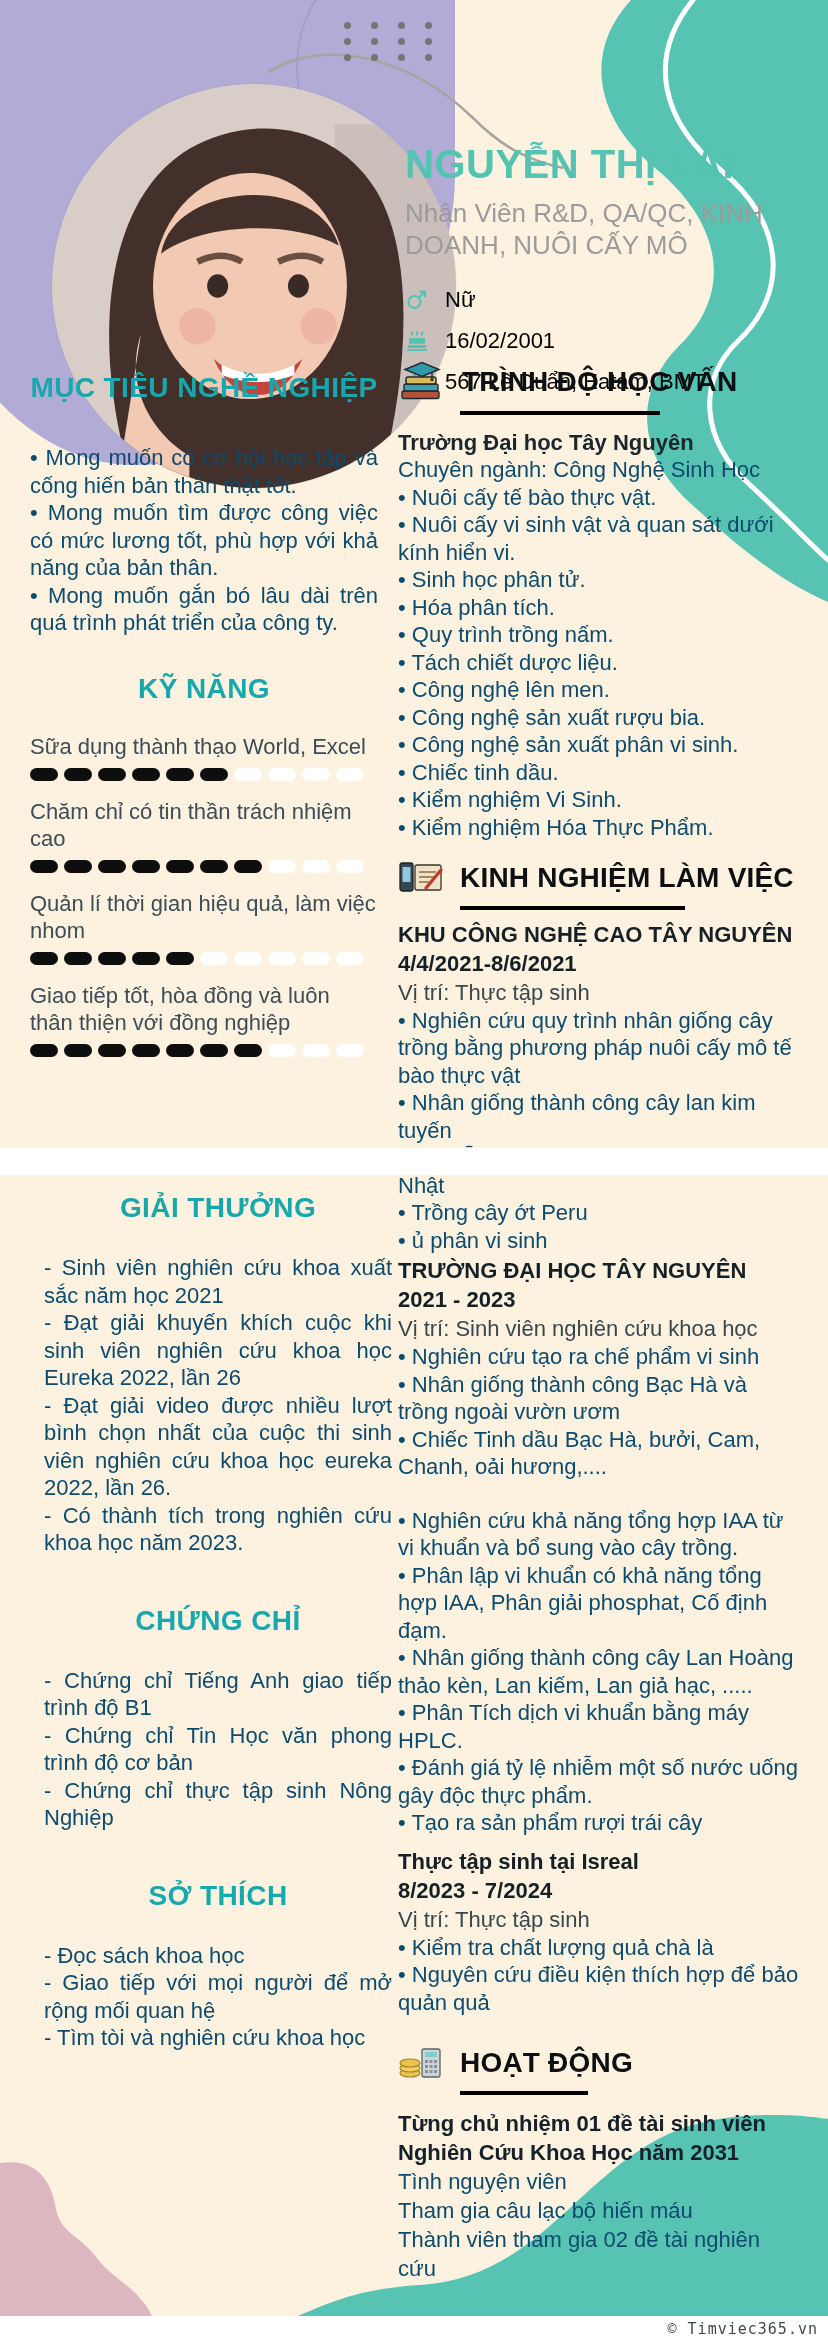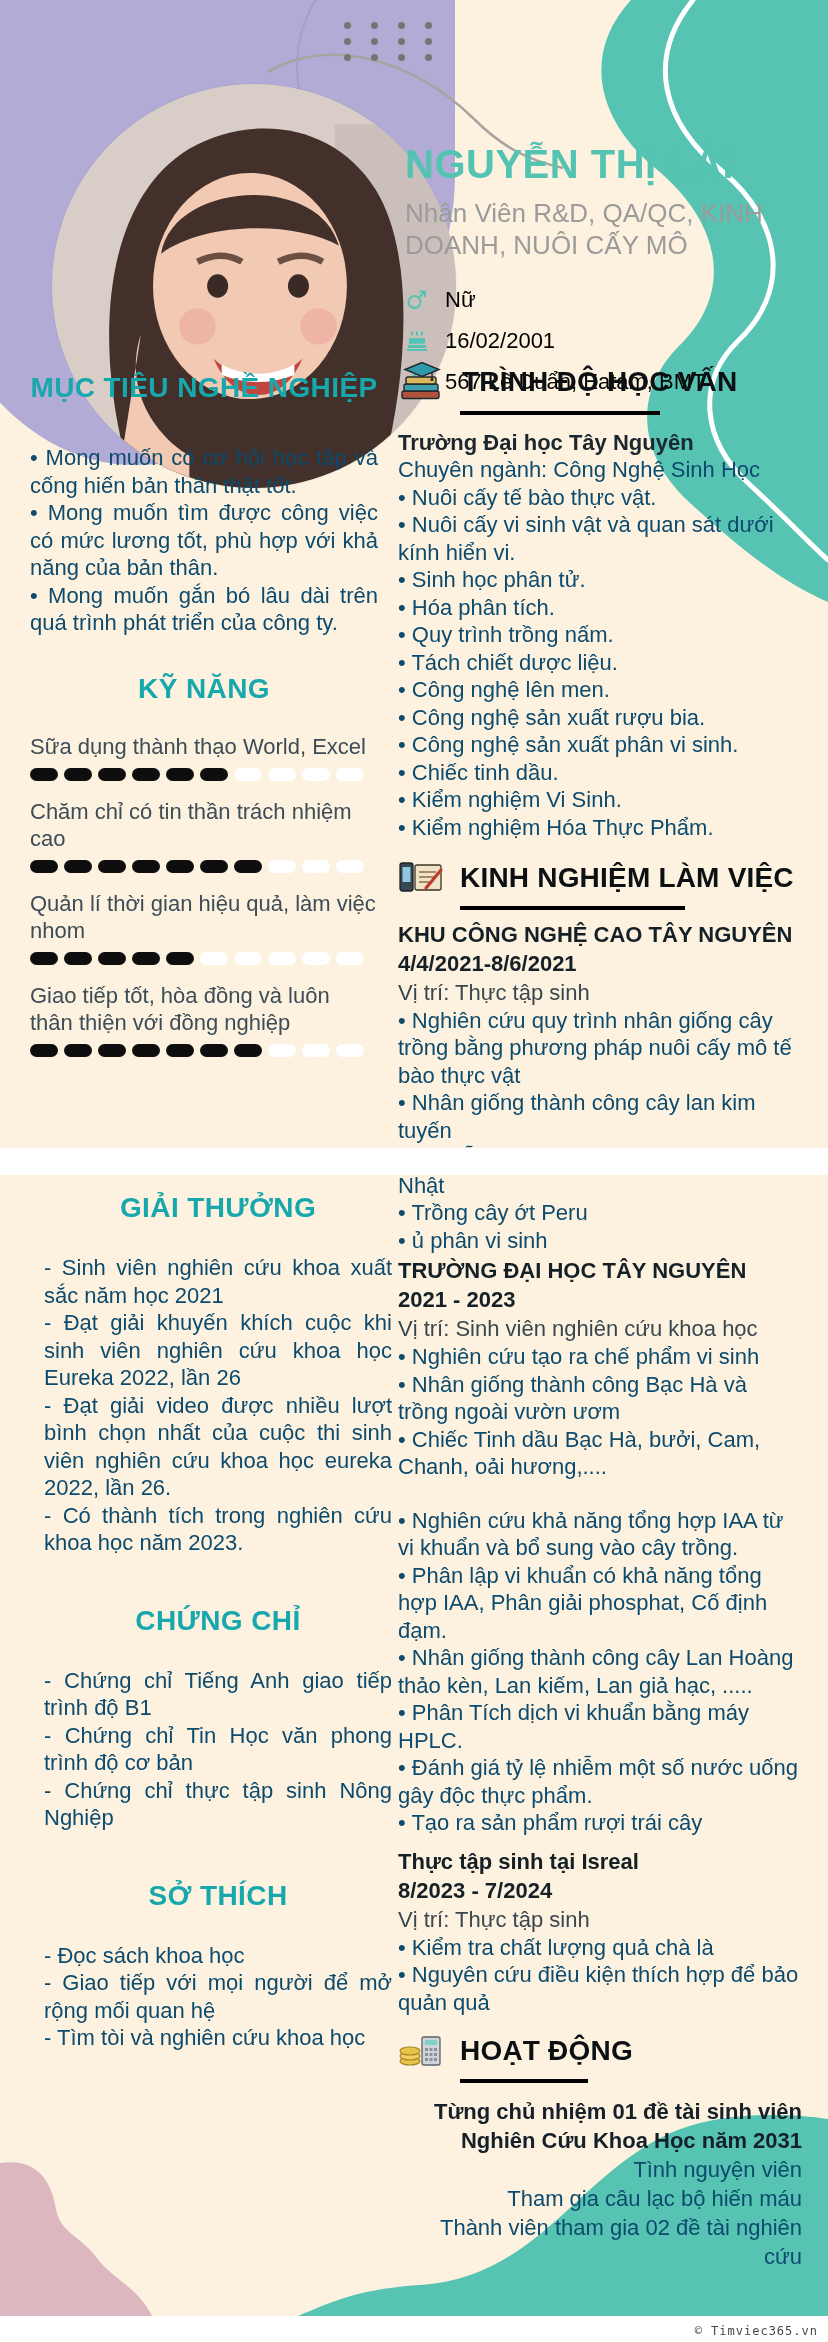--- a/index.html
+++ b/index.html
@@ -14,21 +14,21 @@
       transform:rotate(64deg);}
   .curve-gray{position:absolute;left:268px;top:0;}
   .teal-top{position:absolute;right:0;top:0;}
   .dots-grid{position:absolute;left:344px;top:22px;display:grid;
       grid-template-columns:repeat(4,7px);grid-column-gap:20px;grid-row-gap:9px;}
   .gdot{width:7px;height:7px;border-radius:50%;background:#757575;}
   .gap-band{position:absolute;left:0;top:1148px;width:100%;height:27px;background:#ffffff;z-index:4;}
   .bottom-waves{position:absolute;left:0;bottom:26px;}
   .footer-strip{position:absolute;left:0;bottom:0;width:100%;height:26px;background:#ffffff;z-index:5;}
   .watermark{position:absolute;right:10px;bottom:4px;z-index:6;
-      font-family:"DejaVu Sans Mono",monospace;font-size:12px;color:#43484b;letter-spacing:1px;}
+      font-family:"DejaVu Sans Mono",monospace;font-size:15px;color:#43484b;letter-spacing:1px;}
 
   
   .photo{position:absolute;left:52px;top:84px;width:404px;height:404px;border-radius:50%;
       overflow:hidden;z-index:3;box-shadow:0 0 0 1px rgba(0,0,0,0.03);}
 
   
   .header-block{position:absolute;left:405px;top:142px;width:400px;z-index:3;}
   .name{font-size:40px;font-weight:700;color:#55c3b2;letter-spacing:.5px;margin:0;}
   .job-title{font-size:26px;color:#9b9b9b;margin:10px 0 0;line-height:32px;width:372px;}
   .info-list{margin-top:26px;}
@@ -65,21 +65,21 @@
   .sec-title{font-size:28px;font-weight:800;color:#0c1013;letter-spacing:.2px;}
   .sec-underline{height:3.5px;background:#000;margin:7px 0 0 62px;}
   .u-edu{width:200px;} .u-exp{width:225px;} .u-act{width:128px;}
 
   .edu-body{margin-top:14px;}
   .school-name{font-weight:700;color:#1b262e;}
   .exp-section{margin-top:16px;}
   .entry{margin-top:10px;}
   .entry-org,.entry-period{font-size:22px;font-weight:700;color:#141f26;line-height:29px;margin:0;}
   .entry-position{font-size:22px;color:#39474f;line-height:29px;margin:0;}
-  .act-section{margin-top:14px;text-align:right;}
+  .act-section{margin-top:26px;}
   .act-headline{font-size:22px;font-weight:700;color:#15202a;line-height:29px;margin:14px 0 0;}
   .act-list .body-line{line-height:29px;}
 </style>
 </head>
 <body>
 
 <div class="cv">
 
   <div class="blob-lavender"></div>
   <div class="arc-purple"></div>

